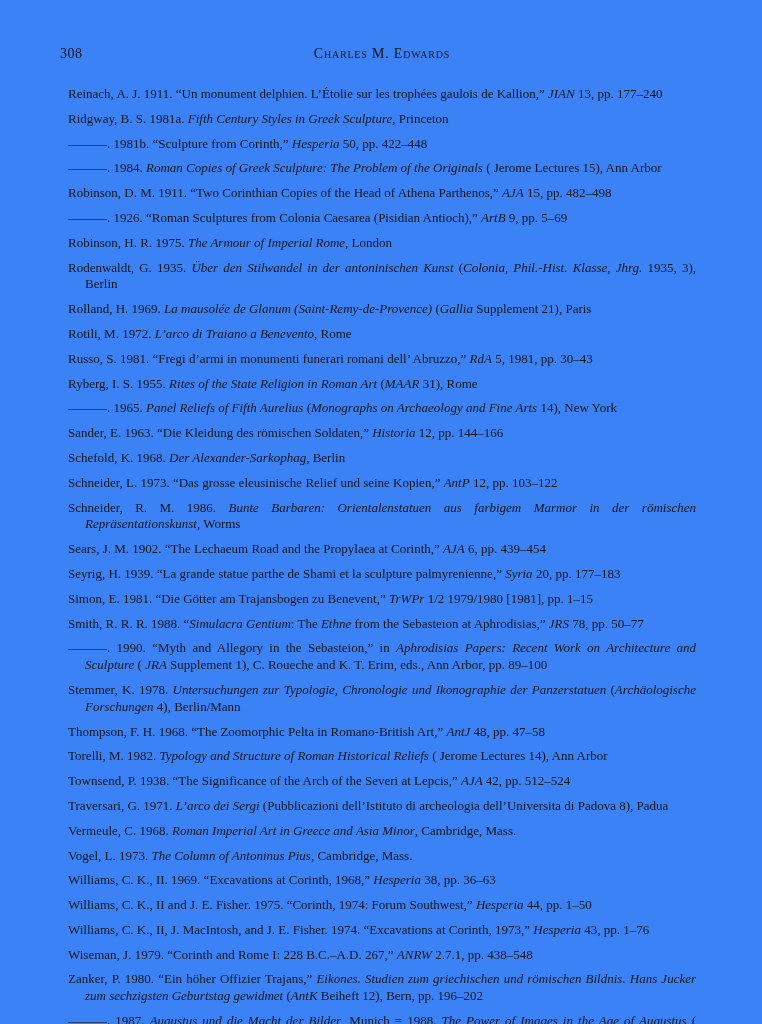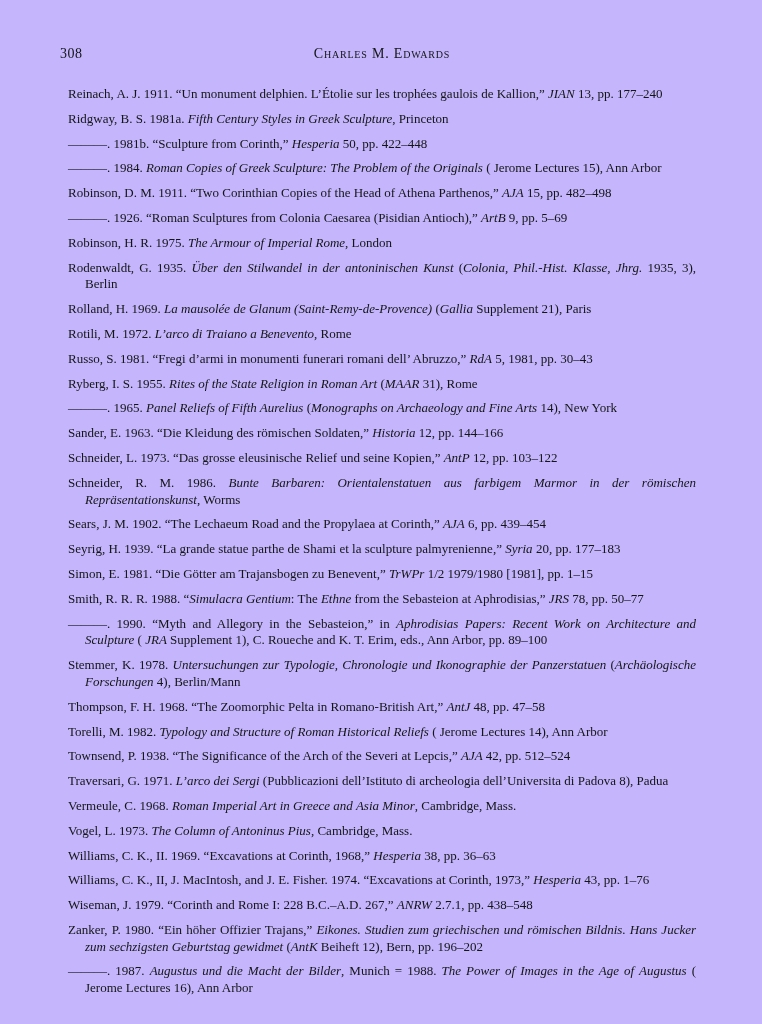--- a/index.html
+++ b/index.html
@@ -1,20 +1,20 @@
 <!DOCTYPE html>
 <html><head>
 <meta charset="utf-8">
 <style>
   html, body { margin: 0; padding: 0; background: #ffffff; }
   .page {
     width: 762px;
     height: 1024px;
     box-sizing: border-box;
-    background: #c4b5fd;
+    background: #3b82f6;
     color: #151515;
     font-family: "Liberation Serif", "DejaVu Serif", serif;
     padding: 46px 58px 0 60px;
     position: relative;
     overflow: hidden;
   }
   .running-head {
     position: relative;
     text-align: center;
     font-size: 14px;
@@ -72,35 +72,37 @@
       <p class="entry"><span>Robinson, D. M. 1911. “Two Corinthian Copies of the Head of Athena Parthenos,” </span><span class="it">AJA</span><span> 15, pp. 482–498</span></p>
       <p class="entry"><span>———. 1926. “Roman Sculptures from Colonia Caesarea (Pisidian Antioch),” </span><span class="it">ArtB</span><span> 9, pp. 5–69</span></p>
       <p class="entry"><span>Robinson, H. R. 1975. </span><span class="it">The Armour of Imperial Rome</span><span>, London</span></p>
       <p class="entry"><span>Rodenwaldt, G. 1935. </span><span class="it">Über den Stilwandel in der antoninischen Kunst</span><span> (</span><span class="it">Colonia, Phil.-Hist. Klasse, Jhrg.</span><span> 1935, 3), Berlin</span></p>
       <p class="entry"><span>Rolland, H. 1969. </span><span class="it">La mausolée de Glanum (Saint-Remy-de-Provence)</span><span> (</span><span class="it">Gallia</span><span> Supplement 21), Paris</span></p>
       <p class="entry"><span>Rotili, M. 1972. </span><span class="it">L’arco di Traiano a Benevento</span><span>, Rome</span></p>
       <p class="entry"><span>Russo, S. 1981. “Fregi d’armi in monumenti funerari romani dell’ Abruzzo,” </span><span class="it">RdA</span><span> 5, 1981, pp. 30–43</span></p>
       <p class="entry"><span>Ryberg, I. S. 1955. </span><span class="it">Rites of the State Religion in Roman Art</span><span> (</span><span class="it">MAAR</span><span> 31), Rome</span></p>
       <p class="entry"><span>———. 1965. </span><span class="it">Panel Reliefs of Fifth Aurelius</span><span> (</span><span class="it">Monographs on Archaeology and Fine Arts</span><span> 14), New York</span></p>
       <p class="entry"><span>Sander, E. 1963. “Die Kleidung des römischen Soldaten,” </span><span class="it">Historia</span><span> 12, pp. 144–166</span></p>
+      <p class="entry"><span>Schefold, K. 1968. </span><span class="it">Der Alexander-Sarkophag</span><span>, Berlin</span></p>
       <p class="entry"><span>Schneider, L. 1973. “Das grosse eleusinische Relief und seine Kopien,” </span><span class="it">AntP</span><span> 12, pp. 103–122</span></p>
       <p class="entry"><span>Schneider, R. M. 1986. </span><span class="it">Bunte Barbaren: Orientalenstatuen aus farbigem Marmor in der römischen Repräsentationskunst</span><span>, Worms</span></p>
       <p class="entry"><span>Sears, J. M. 1902. “The Lechaeum Road and the Propylaea at Corinth,” </span><span class="it">AJA</span><span> 6, pp. 439–454</span></p>
       <p class="entry"><span>Seyrig, H. 1939. “La grande statue parthe de Shami et la sculpture palmyrenienne,” </span><span class="it">Syria</span><span> 20, pp. 177–183</span></p>
       <p class="entry"><span>Simon, E. 1981. “Die Götter am Trajansbogen zu Benevent,” </span><span class="it">TrWPr</span><span> 1/2 1979/1980 [1981], pp. 1–15</span></p>
       <p class="entry"><span>Smith, R. R. R. 1988. “</span><span class="it">Simulacra Gentium</span><span>: The </span><span class="it">Ethne</span><span> from the Sebasteion at Aphrodisias,” </span><span class="it">JRS</span><span> 78, pp. 50–77</span></p>
       <p class="entry"><span>———. 1990. “Myth and Allegory in the Sebasteion,” in </span><span class="it">Aphrodisias Papers: Recent Work on Architecture and Sculpture</span><span> ( </span><span class="it">JRA</span><span> Supplement 1), C. Roueche and K. T. Erim, eds., Ann Arbor, pp. 89–100</span></p>
       <p class="entry"><span>Stemmer, K. 1978. </span><span class="it">Untersuchungen zur Typologie, Chronologie und Ikonographie der Panzerstatuen</span><span> (</span><span class="it">Archäologische Forschungen</span><span> 4), Berlin/Mann</span></p>
       <p class="entry"><span>Thompson, F. H. 1968. “The Zoomorphic Pelta in Romano-British Art,” </span><span class="it">AntJ</span><span> 48, pp. 47–58</span></p>
       <p class="entry"><span>Torelli, M. 1982. </span><span class="it">Typology and Structure of Roman Historical Reliefs</span><span> ( Jerome Lectures 14), Ann Arbor</span></p>
       <p class="entry"><span>Townsend, P. 1938. “The Significance of the Arch of the Severi at Lepcis,” </span><span class="it">AJA</span><span> 42, pp. 512–524</span></p>
       <p class="entry"><span>Traversari, G. 1971. </span><span class="it">L’arco dei Sergi</span><span> (Pubblicazioni dell’Istituto di archeologia dell’Universita di Padova 8), Padua</span></p>
       <p class="entry"><span>Vermeule, C. 1968. </span><span class="it">Roman Imperial Art in Greece and Asia Minor</span><span>, Cambridge, Mass.</span></p>
       <p class="entry"><span>Vogel, L. 1973. </span><span class="it">The Column of Antoninus Pius</span><span>, Cambridge, Mass.</span></p>
       <p class="entry"><span>Williams, C. K., II. 1969. “Excavations at Corinth, 1968,” </span><span class="it">Hesperia</span><span> 38, pp. 36–63</span></p>
+      <p class="entry"><span>Williams, C. K., II and J. E. Fisher. 1975. “Corinth, 1974: Forum Southwest,” </span><span class="it">Hesperia</span><span> 44, pp. 1–50</span></p>
       <p class="entry"><span>Williams, C. K., II, J. MacIntosh, and J. E. Fisher. 1974. “Excavations at Corinth, 1973,” </span><span class="it">Hesperia</span><span> 43, pp. 1–76</span></p>
       <p class="entry"><span>Wiseman, J. 1979. “Corinth and Rome I: 228 B.C.–A.D. 267,” </span><span class="it">ANRW</span><span> 2.7.1, pp. 438–548</span></p>
       <p class="entry"><span>Zanker, P. 1980. “Ein höher Offizier Trajans,” </span><span class="it">Eikones. Studien zum griechischen und römischen Bildnis. Hans Jucker zum sechzigsten Geburtstag gewidmet</span><span> (</span><span class="it">AntK</span><span> Beiheft 12), Bern, pp. 196–202</span></p>
       <p class="entry"><span>———. 1987. </span><span class="it">Augustus und die Macht der Bilder</span><span>, Munich = 1988. </span><span class="it">The Power of Images in the Age of Augustus</span><span> ( Jerome Lectures 16), Ann Arbor</span></p>
     </div>
 
   <div class="sig-author">Charles M. Edwards</div>
 
   <div class="affil">
     <div class="affil-univ">University of Texas at Austin</div>

